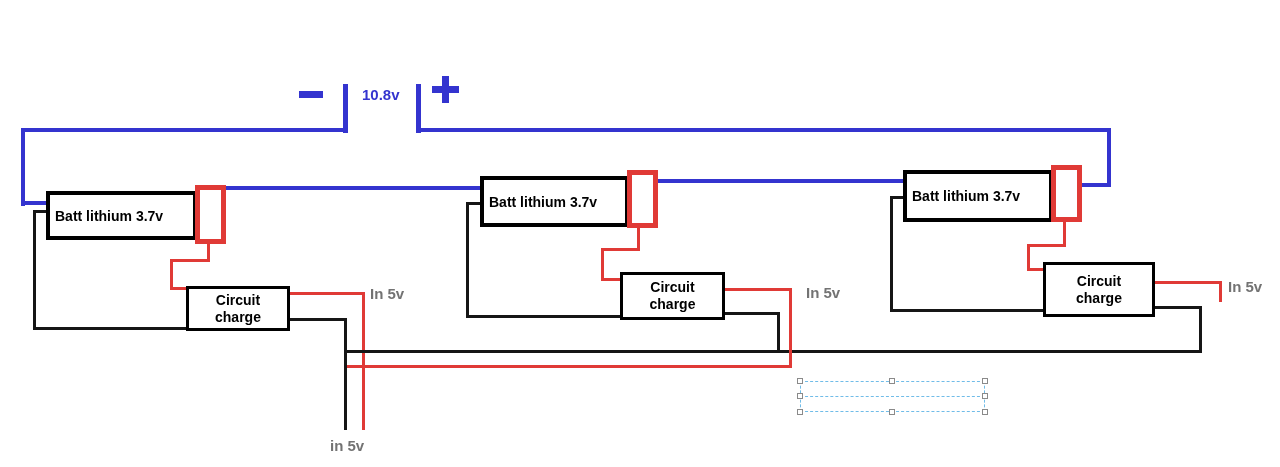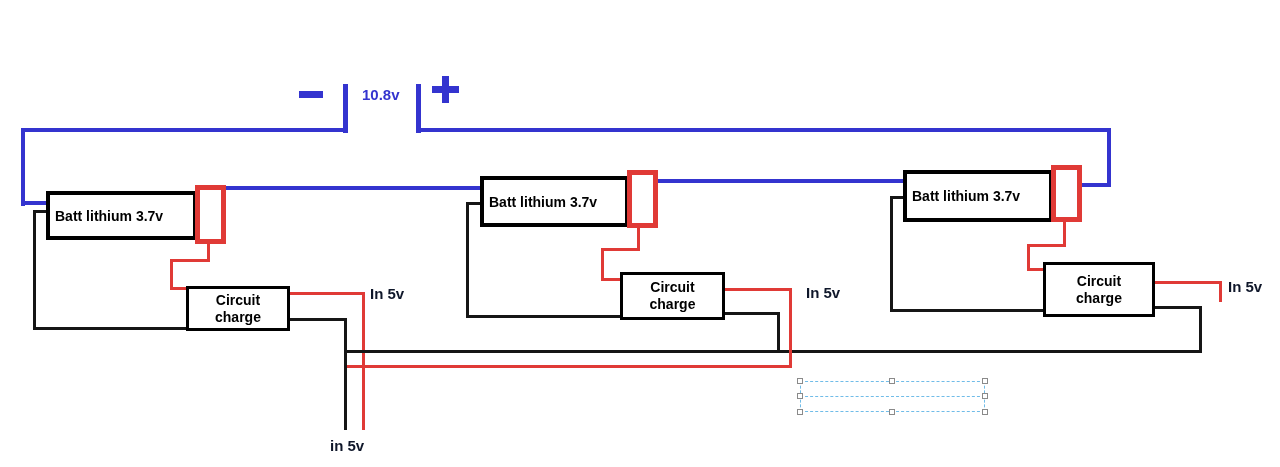--- a/index.html
+++ b/index.html
@@ -18,21 +18,21 @@
     font-weight: bold; font-size: 14px; color: #000; white-space: nowrap;
   }
   .term {
     position: absolute; border: 5px solid var(--wire-red, #e03a36); background: #fff;
   }
   .circuit-box {
     position: absolute; border: 3px solid #000; background: #fff;
     display: flex; flex-direction: column; align-items: center; justify-content: center;
     font-weight: bold; font-size: 14px; line-height: 17px; color: #000;
   }
-  .lbl { position: absolute; font-weight: bold; font-size: 15px; color: #0f172a; white-space: nowrap; }
+  .lbl { position: absolute; font-weight: bold; font-size: 15px; color: #737373; white-space: nowrap; }
   .lbl-blue { color: var(--wire-blue, #3434cf); }
 
   .sel-rect { position: absolute; border: 1px dashed var(--selection-blue, #70bce8); background: transparent; }
   .sel-mid  { position: absolute; border-top: 1px dashed var(--selection-blue, #70bce8); }
   .handle   { position: absolute; width: 6px; height: 6px; background: #fff; border: 1px solid #8a8a8a; }
 </style>
 </head>
 <body>
 
 <div class="canvas">

